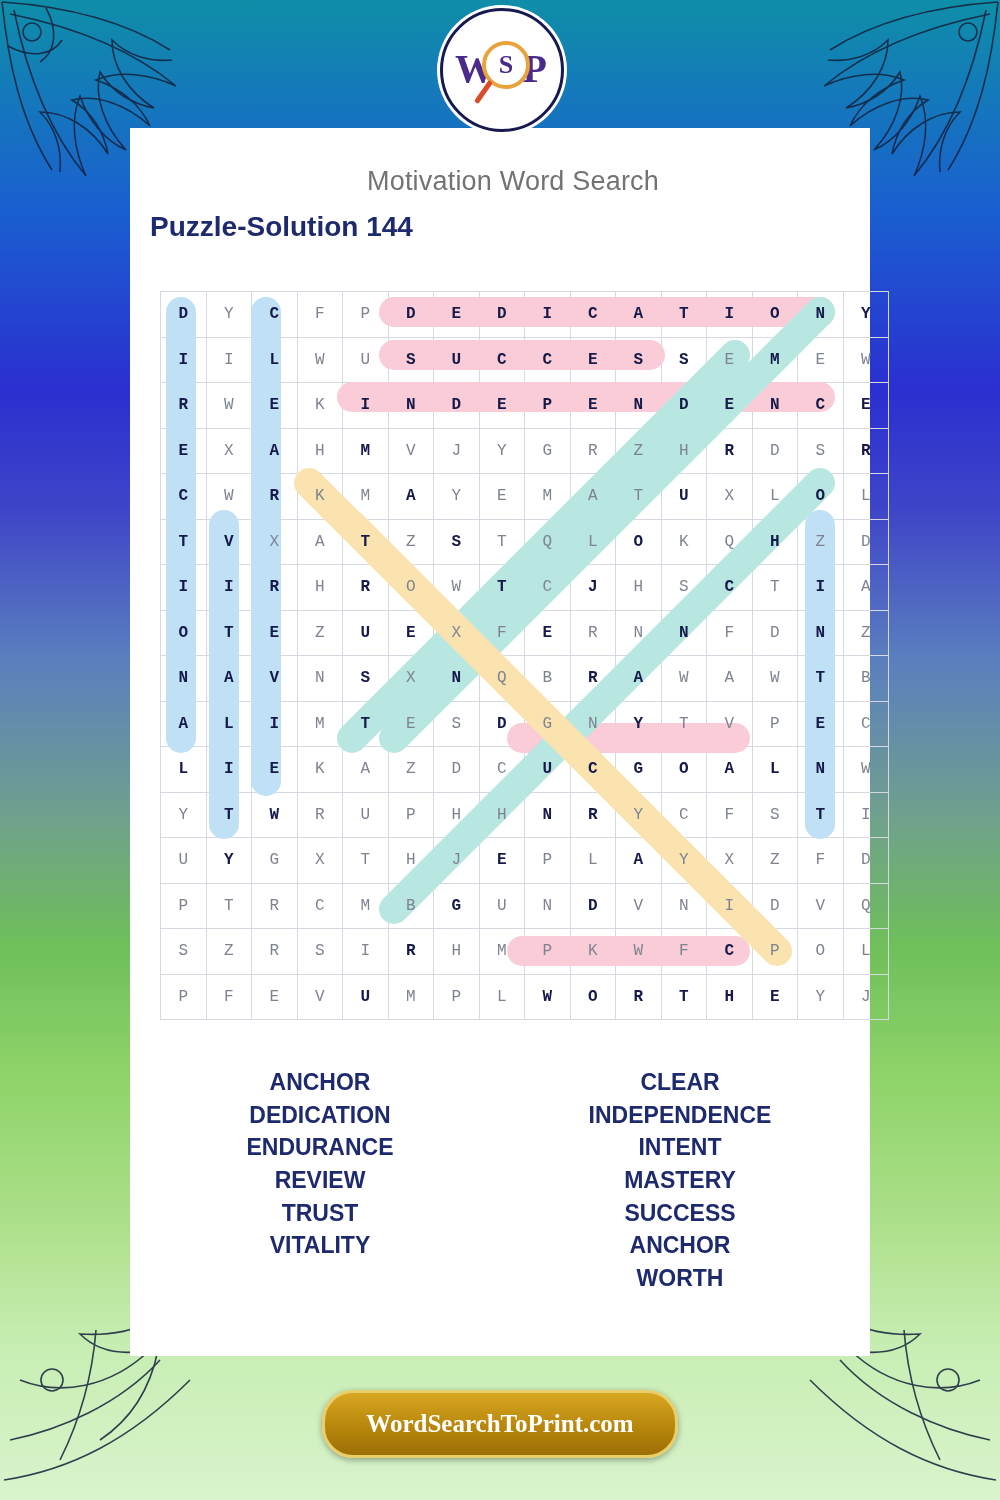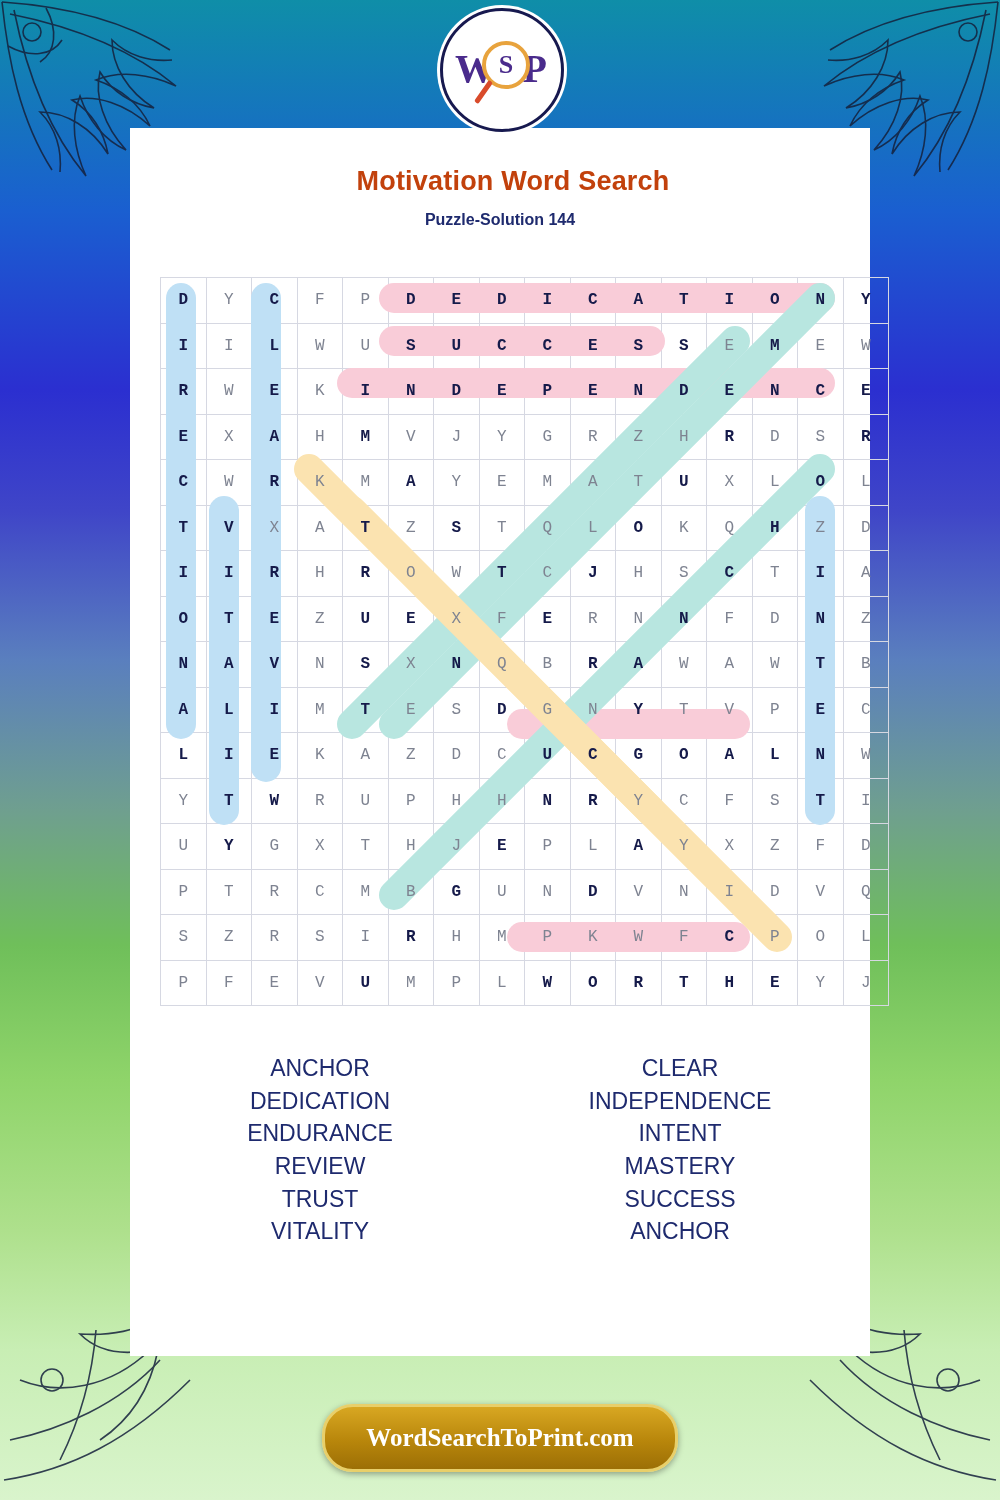--- a/index.html
+++ b/index.html
@@ -35,52 +35,53 @@
     border:4px solid #e8a33d;background:#fff;
     display:flex;align-items:center;justify-content:center;
     font-size:26px;font-weight:bold;color:#4a2b8c;font-family:"Liberation Serif",serif;
   }
   .logo .handle{
     position:absolute;left:32px;top:62px;width:5px;height:26px;background:#d94b2b;
     transform:rotate(35deg);border-radius:2px;
   }
 
   .title{
-    text-align:center;color:#c2410c;font-size:27px;font-weight:bold;
+    text-align:center;color:#737373;font-size:27px;font-weight:normal;
     padding-top:38px;letter-spacing:.2px;margin-left:26px;
   }
   .subtitle{
-    text-align:center;color:#1e2a6e;font-size:16px;font-weight:bold;
+    color:#1e2a6e;font-size:28px;font-weight:bold;
     padding-top:14px;
+    padding-left:20px;
   }
 
   .grid-wrap{position:relative;margin:48px auto 0;width:680px;}
   table.grid{border-collapse:collapse;width:680px;table-layout:fixed;}
   table.grid td{
     width:42.5px;height:42.5px;
     border:1px solid #d6d8e2;
     text-align:center;vertical-align:middle;
     font-family:"Liberation Mono", monospace;
     font-size:16px;color:#7e8391;
     position:relative;
   }
   table.grid td.hit{color:#151a4a;font-weight:bold;}
 
   .overlay{position:absolute;left:0;top:0;width:680px;height:680px;pointer-events:none;}
 
   .words{
     margin:46px auto 0;width:640px;
     display:flex;justify-content:center;gap:60px;
-    color:#1e2a6e;font-weight:normal;font-size:23px;text-align:center;
+    color:#1e2a6e;font-weight:bold;font-size:23px;text-align:center;
   }
   .words .col{flex:0 0 300px;line-height:1.42;}
 
   .footer-btn{
     position:absolute;left:50%;transform:translateX(-50%);
-    bottom:28px;width:350px;height:62px;border-radius:31px;
+    bottom:42px;width:350px;height:62px;border-radius:31px;
     background:linear-gradient(180deg,#d8a722 0%,#b8860b 55%,#9c6f06 100%);
     border:3px solid #e8cf6a;
     display:flex;align-items:center;justify-content:center;
     color:#ffffff;font-size:25px;font-weight:bold;
     box-shadow:0 2px 6px rgba(0,0,0,.35);
     font-family:"Liberation Serif",serif;
   }
 </style>
 </head>
 <body>
@@ -472,17 +473,18 @@
         <div>TRUST</div>
         <div>VITALITY</div>
       </div>
     <div class="col" id="col-right">
         <div>CLEAR</div>
         <div>INDEPENDENCE</div>
         <div>INTENT</div>
         <div>MASTERY</div>
         <div>SUCCESS</div>
         <div>ANCHOR</div>
+        <div>WORTH</div>
       </div>
   </div>
 </div>
 
 <div class="footer-btn">WordSearchToPrint.com</div>
 
 </body></html>

